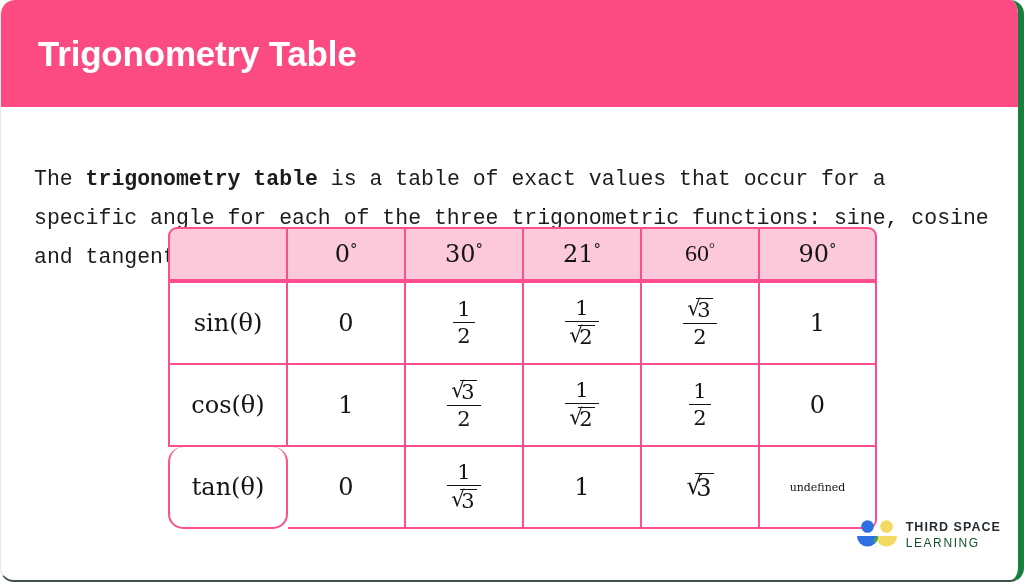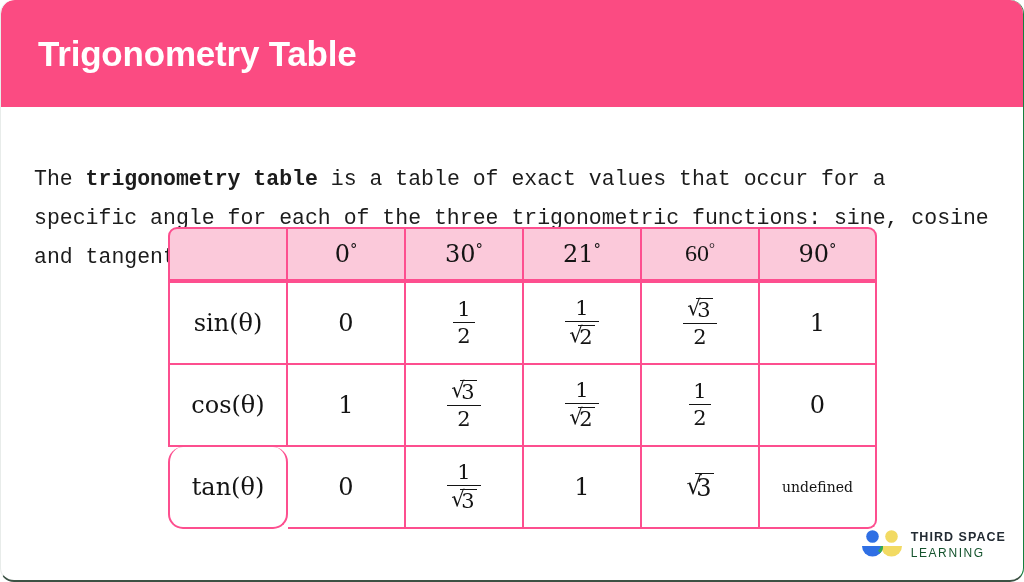--- a/index.html
+++ b/index.html
@@ -16,21 +16,21 @@
 
   .page {
     position: relative;
     width: 1024px;
     height: 582px;
     box-sizing: border-box;
     background: #ffffff;
     border-radius: 14px;
     border-bottom: 2px solid #3c5244;
     border-left: 1px solid #e8ecea;
-    border-right: 1px solid #15803d;
+    border-right: 6px solid #15803d;
     overflow: hidden;
   }
 
   
   .header-bar {
     position: absolute;
     top: 0;
     left: 0;
     width: 1024px;
     height: 107px;
@@ -104,21 +104,21 @@
   table.trig thead th:nth-child(6) { width: 113px; }
 
   table.trig tbody td {
     height: 78px;
     font-size: 24px;
   }
   table.trig tbody td.label-cell {
     font-size: 24px;
   }
   table.trig tbody td.undefined-cell {
-    font-size: 14px;
+    font-size: 11px;
   }
 
   
   table.trig thead tr th:first-child { border-top-left-radius: 9px; }
   table.trig thead tr th:last-child  { border-top-right-radius: 9px; }
   table.trig tbody tr:last-child td:first-child { border-bottom-left-radius: 9px; border-radius: 15px; }
   table.trig tbody tr:last-child td:last-child  { border-bottom-right-radius: 9px; }
 
   
   .deg { font-size: 0.62em; vertical-align: 0.55em; }
@@ -156,21 +156,21 @@
   .sqrt > .rad {
     display: inline-block;
     border-top: 1.3px solid #141414;
     padding: 0 2px 0 1px;
   }
 
   
   .logo {
     position: absolute;
     right: 17px;
-    bottom: 20px;
+    bottom: 30px;
     display: flex;
     align-items: center;
     gap: 2px;
   }
   .logo-mark {
     position: relative;
     width: 50px;
     height: 30px;
   }
   .logo-text { line-height: 1; }

